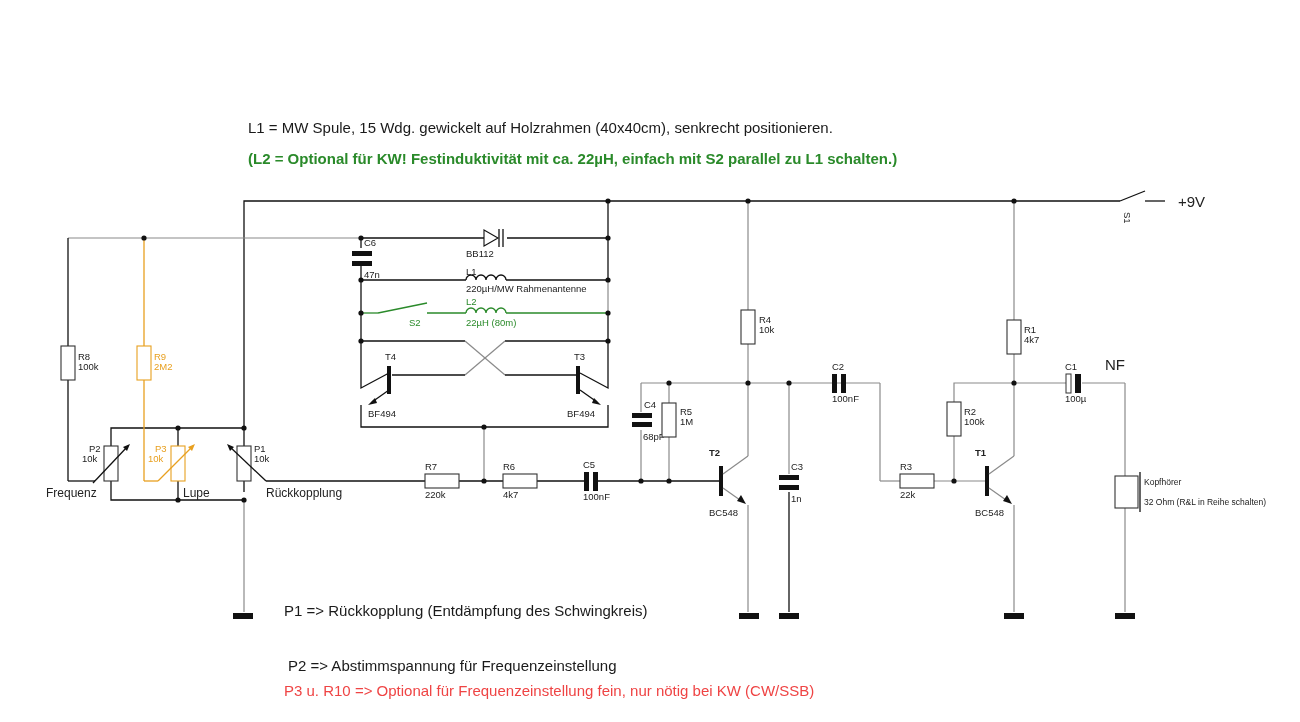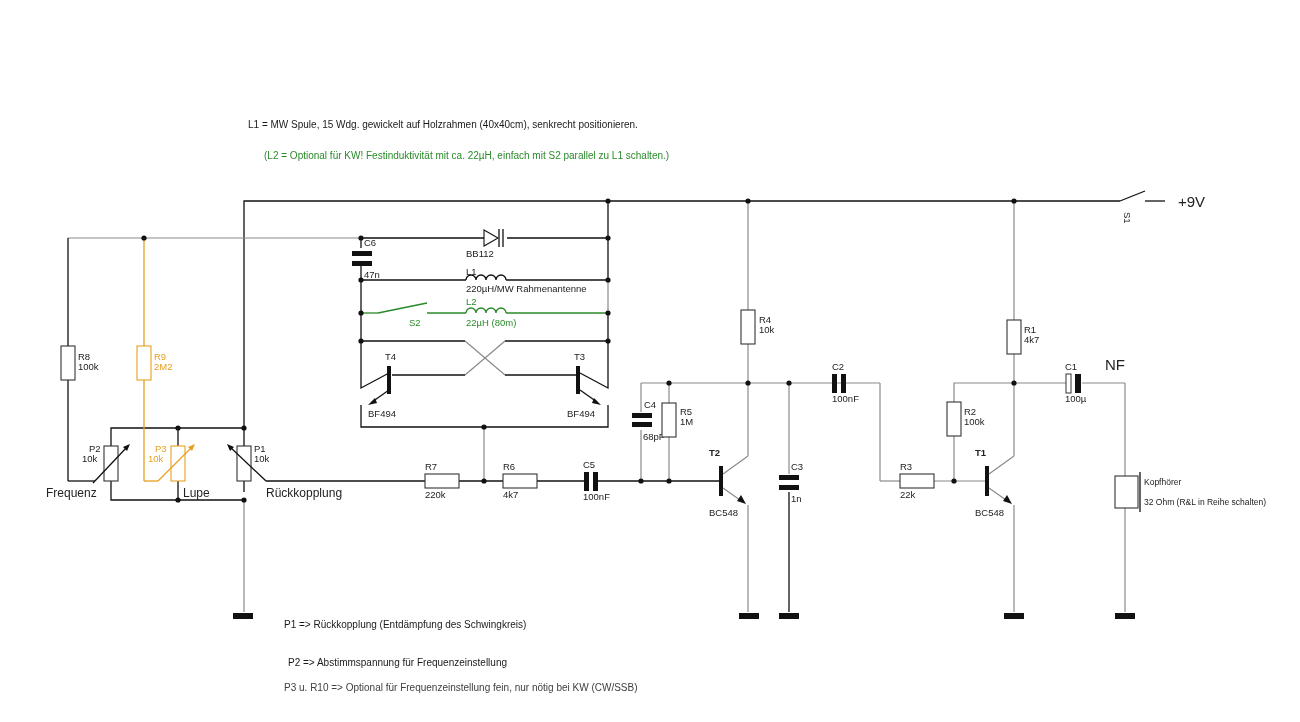--- a/index.html
+++ b/index.html
@@ -1,43 +1,43 @@
 <!DOCTYPE html>
 <html><head>
 <meta charset="utf-8">
 <style>
   html,body{margin:0;padding:0;background:#ffffff;}
   body{width:1300px;height:722px;position:relative;overflow:hidden;font-family:"Liberation Sans",sans-serif;}
   #schematic{position:absolute;left:0;top:0;}
-  .note{position:absolute;font-size:10px;white-space:nowrap;}
+  .note{position:absolute;font-size:15px;white-space:nowrap;}
   .note.black{color:#1a1a1a;}
   .note.green{color:#2a8a2a;}
-  .note.orange{color:#404040;}
+  .note.orange{color:#ef4444;}
   svg text{font-family:"Liberation Sans",sans-serif;}
   .lbl{font-size:9.5px;fill:#222;}
   .lbl-big{font-size:12px;fill:#222;}
   .lbl-g{font-size:9.5px;fill:#2a8a2a;}
   .lbl-o{font-size:9.5px;fill:#e8a020;}
   .w{stroke:#111;stroke-width:1.3;fill:none;}
   .wg{stroke:#8a8a8a;stroke-width:1.2;fill:none;}
   .wgr{stroke:#2a8a2a;stroke-width:1.3;fill:none;}
   .wo{stroke:#e8a020;stroke-width:1.3;fill:none;}
   .dot{fill:#111;}
   .res{fill:#fff;stroke:#333;stroke-width:1.1;}
   .reso{fill:#fff;stroke:#e8a020;stroke-width:1.1;}
   .plate{fill:#111;}
   .gnd{fill:#111;}
 </style>
 </head>
 <body>
 
 <div class="note black" style="left:248px;top:119px;">L1 = MW Spule, 15 Wdg. gewickelt auf Holzrahmen (40x40cm), senkrecht positionieren.</div>
-<div class="note green" style="left:264px;top:150px;">(L2 = Optional für KW! Festinduktivität mit ca. 22µH, einfach mit S2 parallel zu L1 schalten.)</div>
-
-<div class="note black" style="left:284px;top:619px;">P1 =&gt; Rückkopplung (Entdämpfung des Schwingkreis)</div>
+<div class="note green" style="left:248px;top:150px;font-weight:bold;">(L2 = Optional für KW! Festinduktivität mit ca. 22µH, einfach mit S2 parallel zu L1 schalten.)</div>
+
+<div class="note black" style="left:284px;top:602px;">P1 =&gt; Rückkopplung (Entdämpfung des Schwingkreis)</div>
 <div class="note black" style="left:288px;top:657px;">P2 =&gt; Abstimmspannung für Frequenzeinstellung</div>
 <div class="note orange" style="left:284px;top:682px;">P3 u. R10 =&gt; Optional für Frequenzeinstellung fein, nur nötig bei KW (CW/SSB)</div>
 
 <svg id="schematic" width="1300" height="722" viewBox="0 0 1300 722">
 
   <g>
     <polyline class="w" points="244,492 244,201 1120,201"></polyline>
     <line class="w" x1="1145" y1="201" x2="1165" y2="201"></line>
   </g>
   <g>

